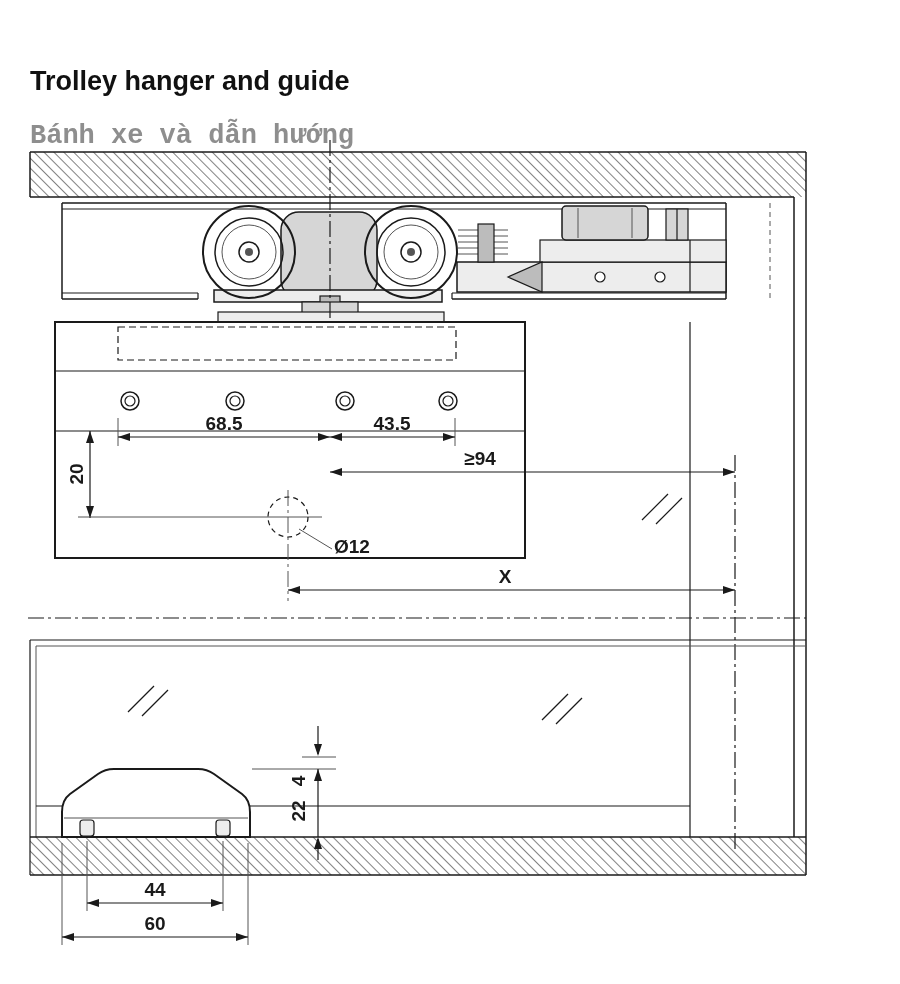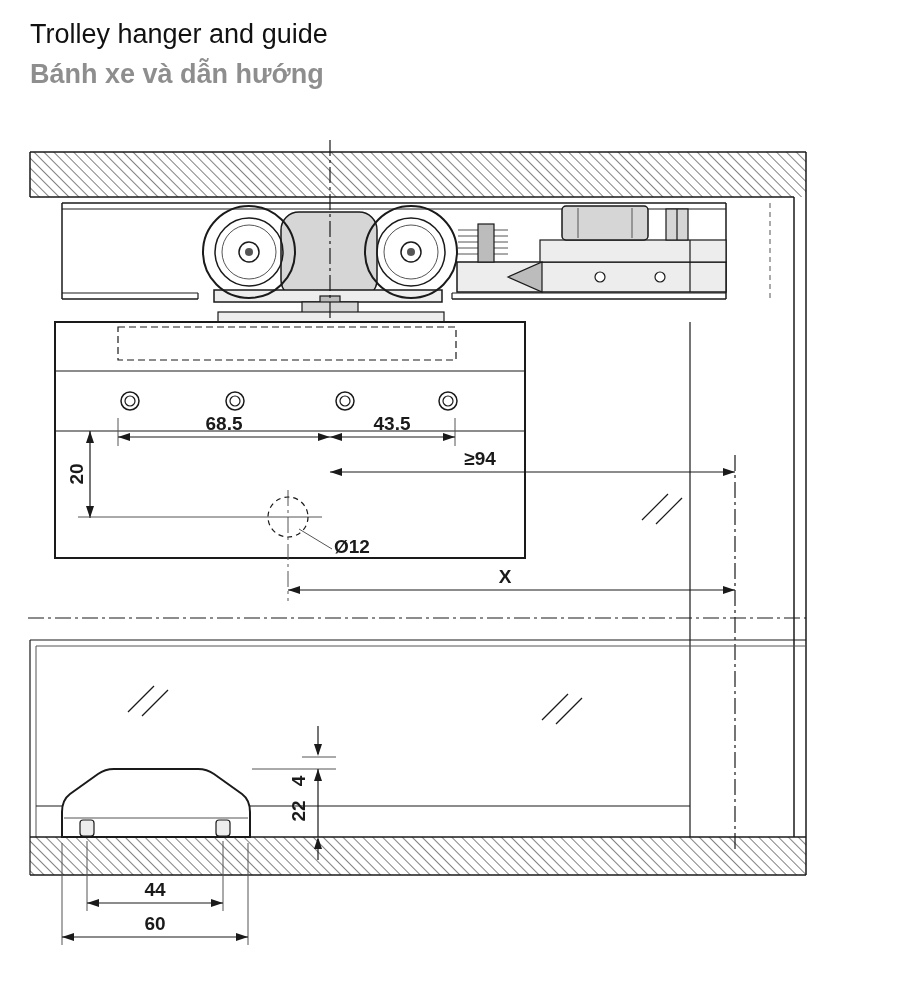--- a/index.html
+++ b/index.html
@@ -3,22 +3,22 @@
 <meta charset="utf-8">
 <style>
   :root{
     --ink:#1a1a1a; --gray-subtitle:#8e8e8e; --gray-watermark:#b5b5b5;
     --metal-light:#ededed; --metal-mid:#d6d6d6; --metal-dark:#bcbcbc; --paper:#ffffff;
   }
   html,body{margin:0;padding:0;background:#fff;}
   .page{position:relative;width:900px;height:984px;background:var(--paper);overflow:hidden;
         font-family:"Liberation Sans", sans-serif;}
   .hdr{position:absolute;left:30px;top:18px;line-height:1.25;}
-  .hdr .t1{font-size:27px;font-weight:normal;color:#111;display:block;}
-  .hdr .t2{font-size:27px;font-weight:bold;color:var(--gray-subtitle);display:block;margin-top:6px;}
+  .hdr .t1{font-size:27px;font-weight:bold;color:#111;display:block;margin-top:47px;}
+  .hdr .t2{font-size:27px;font-weight:bold;color:var(--gray-subtitle);display:block;margin-top:21px;font-family:Liberation Mono, monospace;}
   .wm{position:absolute;right:28px;top:932px;font-size:27px;color:var(--gray-watermark);}
   svg{position:absolute;left:0;top:0;}
   .ln{stroke:var(--ink);fill:none;stroke-width:1.2px;stroke-linecap:butt;}
   .s2{stroke-width:2px;} .s15{stroke-width:1.5px;} .thin{stroke-width:1px;stroke:#555;}
   .dash{stroke-dasharray:7 4;} .dashsm{stroke-dasharray:5 4;} .dashdot{stroke-dasharray:16 4 3 4;}
   .ah{fill:var(--ink);stroke:none;}
   .lbl{font:bold 19px "Liberation Sans", sans-serif;fill:var(--ink);}
   .fw{fill:#fff;} .m1{fill:var(--metal-light);} .m2{fill:var(--metal-mid);} .m3{fill:var(--metal-dark);}
   .hatchline{stroke:var(--ink);stroke-width:1.1px;}
 </style>

